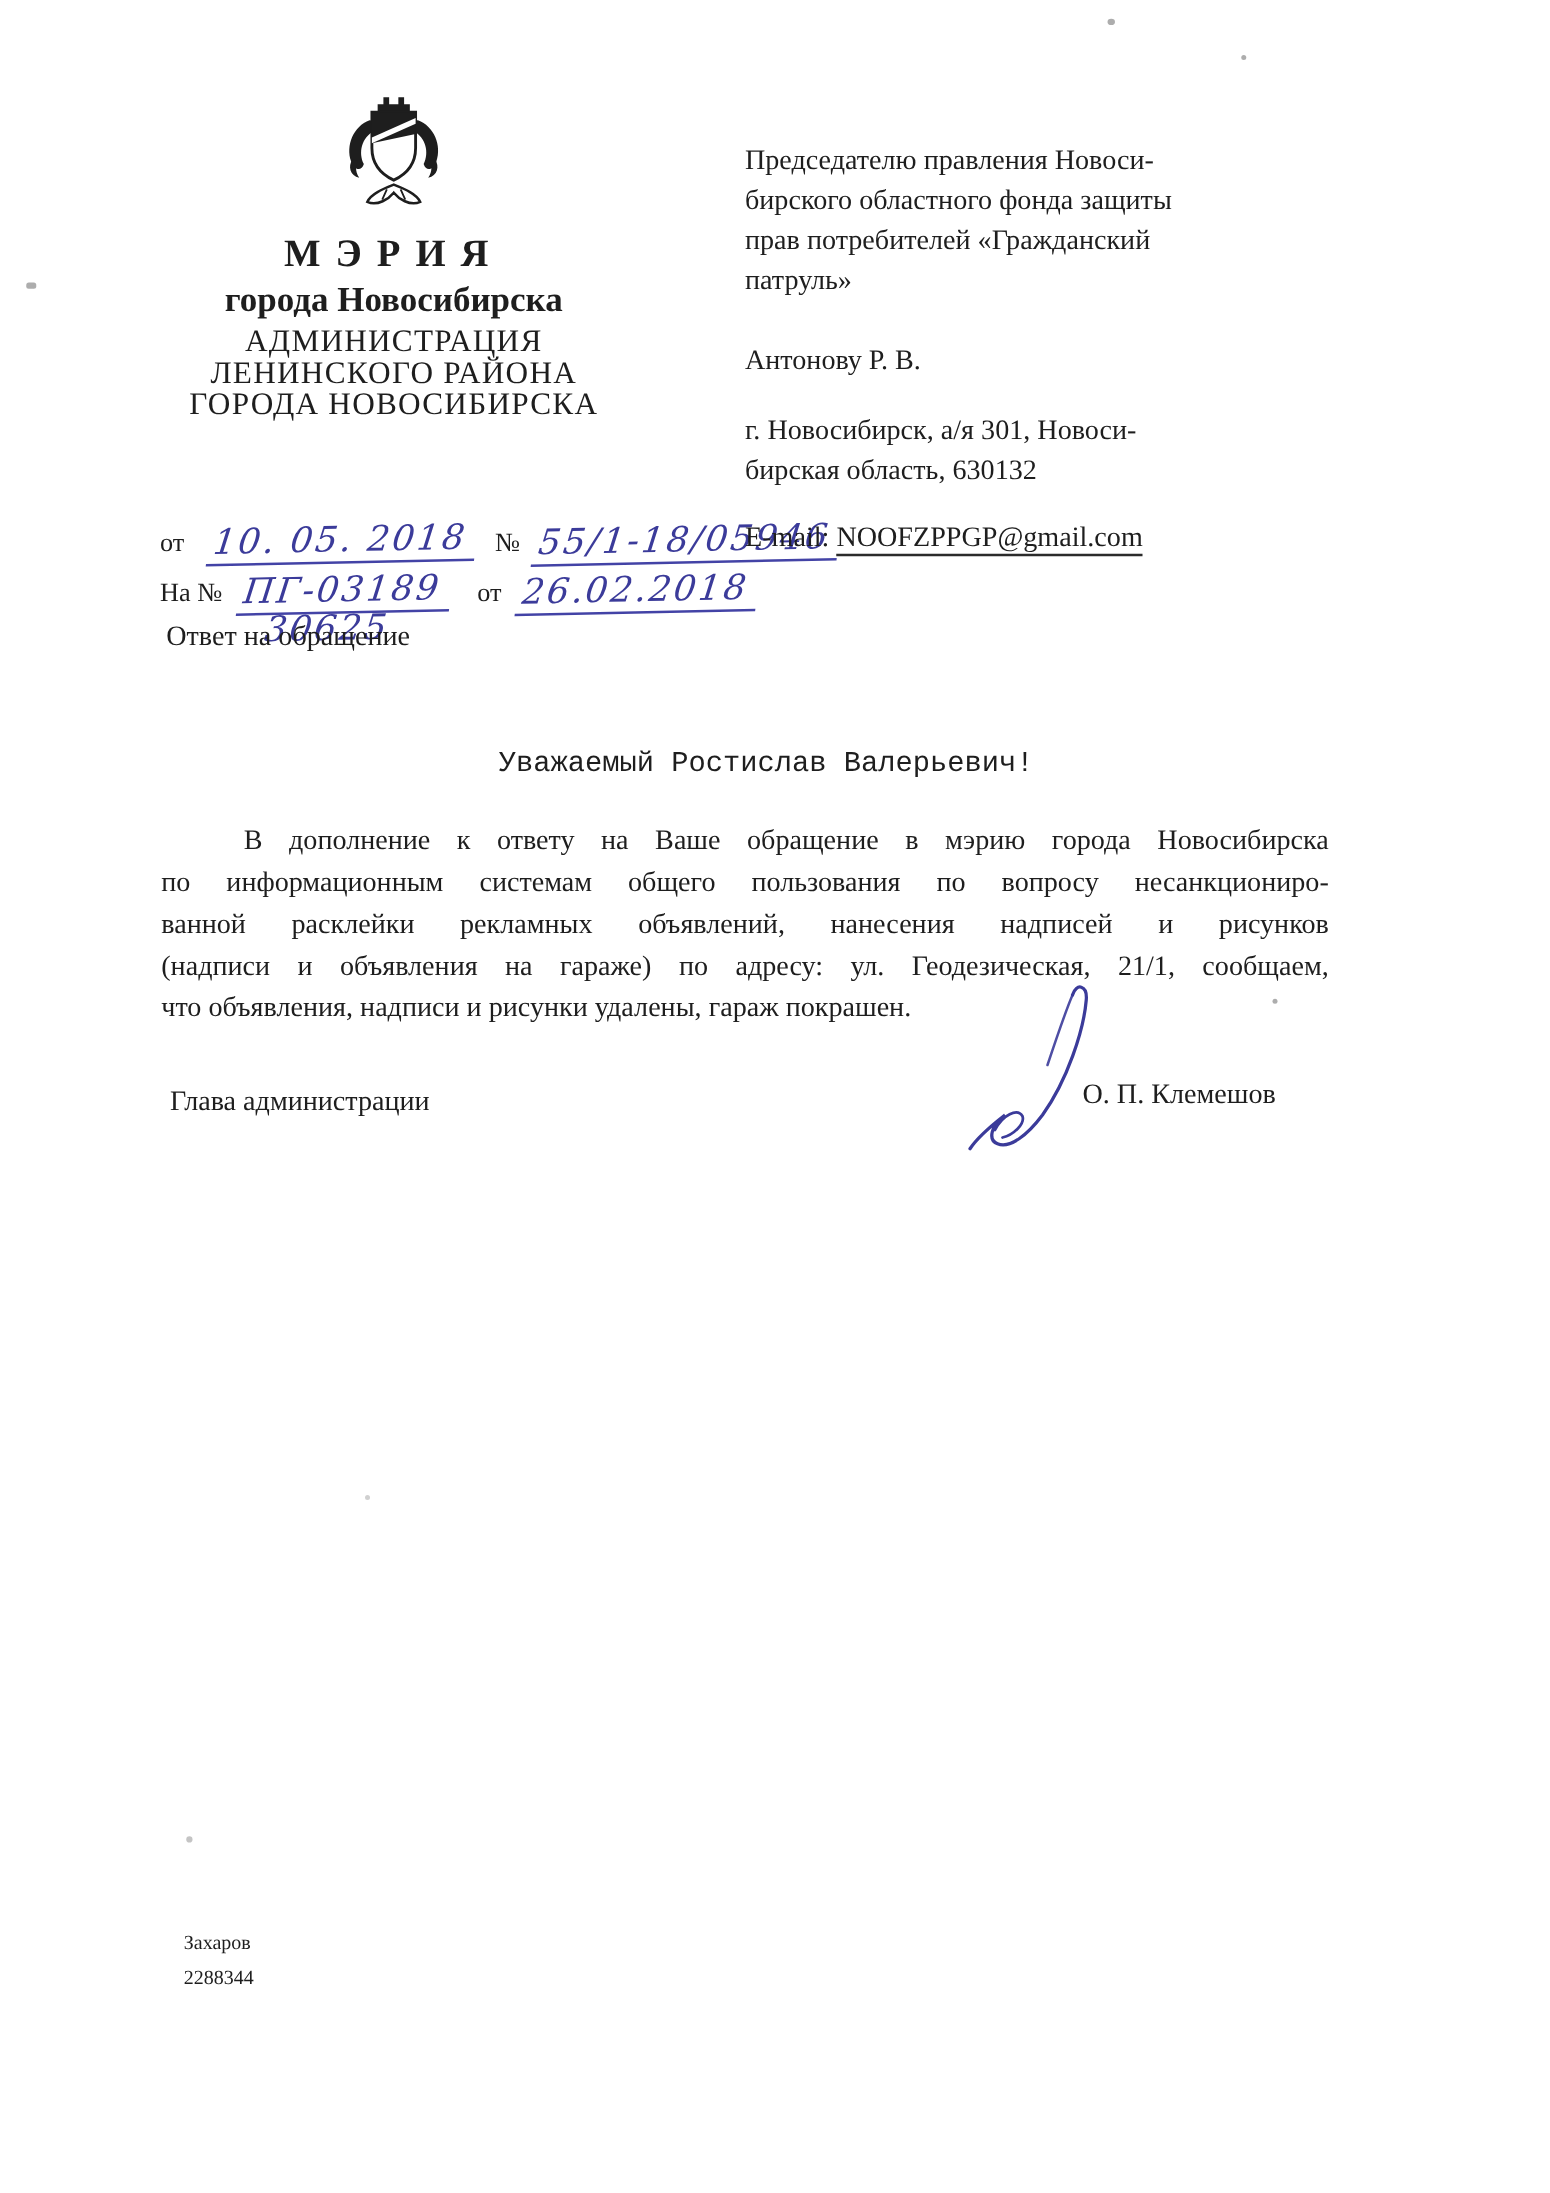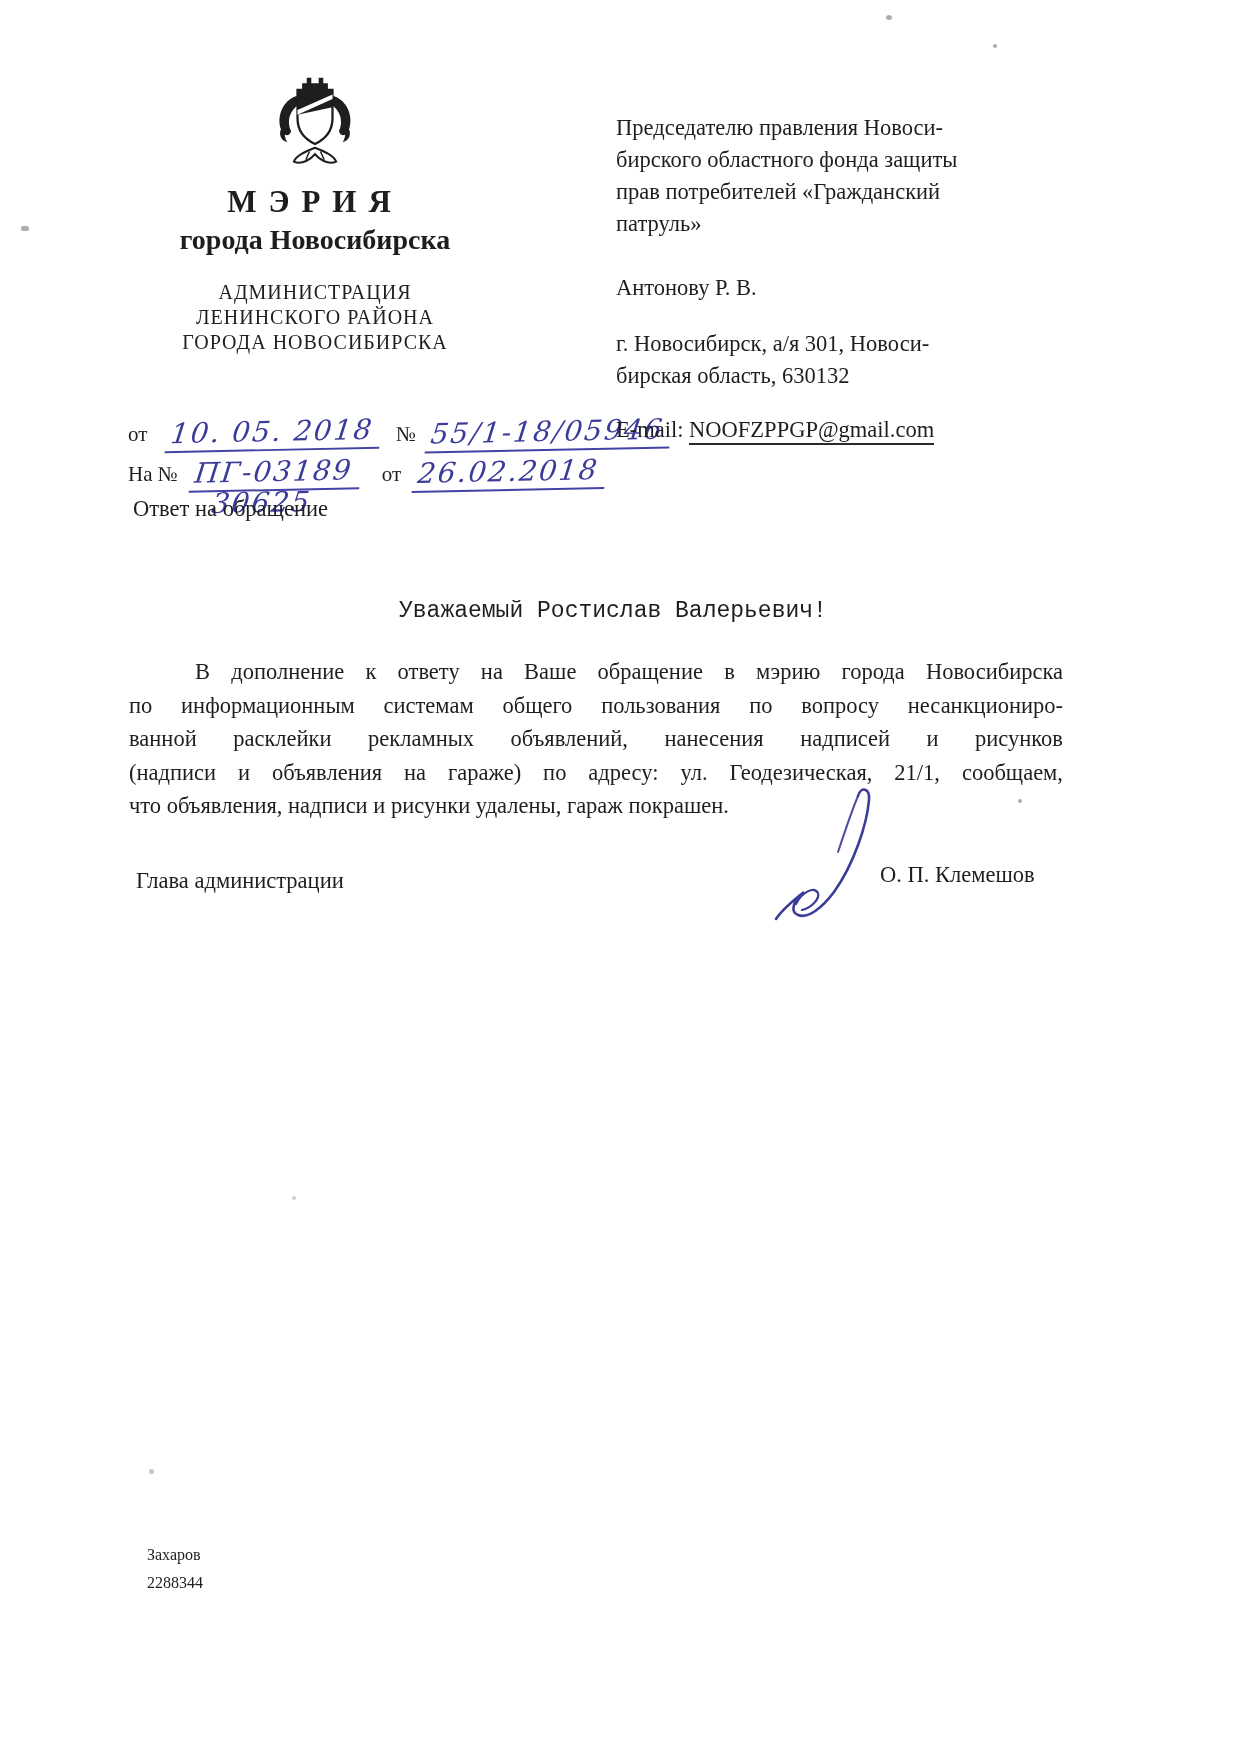--- a/index.html
+++ b/index.html
@@ -12,53 +12,53 @@
     color:#1e1e1e;
     overflow:hidden;
   }
   .abs{position:absolute;}
 
   
   .lh{left:110px;top:70px;width:410px;text-align:center;}
   .emblem{display:inline-block;}
   .lh-title1{font-size:31px;font-weight:bold;letter-spacing:12px;margin-top:6px;}
   .lh-title2{font-size:28px;font-weight:bold;margin-top:4px;}
-  .lh-sub{font-size:20px;line-height:25px;margin-top:24px;letter-spacing:1px;}
+  .lh-sub{font-size:25px;line-height:25px;margin-top:4px;letter-spacing:1px;}
   .lh-addr{font-size:19.5px;line-height:26px;margin-top:16px;}
 
   
   .ref{font-size:21px;}
   .hw{
     font-family:"DejaVu Serif", serif;
     font-style:italic;
     color:#3b3b9a;
     font-size:28px;
     letter-spacing:2px;
     transform:skewX(-8deg) rotate(-1.2deg);
     display:inline-block;
     white-space:nowrap;
   }
   .hw-u{border-bottom:2px solid #4343a6;padding:0 8px 1px 4px;}
 
   
-  .rcpt{left:616px;top:112px;width:420px;font-size:22.5px;line-height:32px;}
+  .rcpt{left:596px;top:112px;width:420px;font-size:22.5px;line-height:32px;}
   .rcpt .gap{height:32px;}
   .email-u{border-bottom:2px solid #2b2b2b;padding-bottom:1px;}
 
   .subject{left:133px;top:496px;font-size:22.5px;}
   .salutation{left:399px;top:598px;font-size:23px;font-family:Liberation Mono, monospace;}
 
   
   .body-par{left:129px;top:655px;width:934px;font-size:22.5px;line-height:33.5px;}
   .bline{text-align:justify;text-align-last:justify;}
   .bline.first{padding-left:66px;}
   .bline.last{text-align:center;text-align-last:left;font-family:Liberation Serif, serif;}
 
   .post{left:136px;top:868px;font-size:22.5px;}
-  .sig-name{left:866px;top:862px;font-size:22.5px;margin-left:14px;}
+  .sig-name{left:866px;top:862px;font-size:22.5px;}
   .sig-draw{left:762px;top:782px;}
 
   .footer{left:147px;top:1541px;font-size:16px;line-height:28px;}
 
   .speck{background:#8a8a8a;border-radius:50%;opacity:.7;}
 </style>
 </head>
 <body>
 
 <div class="page">

